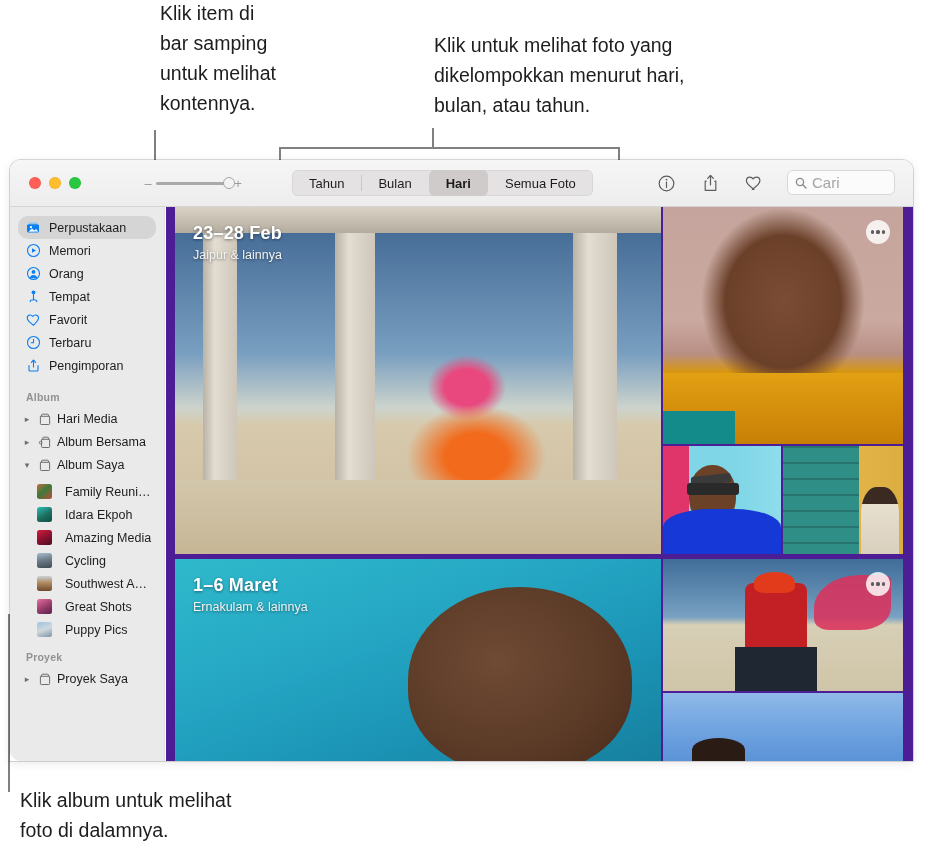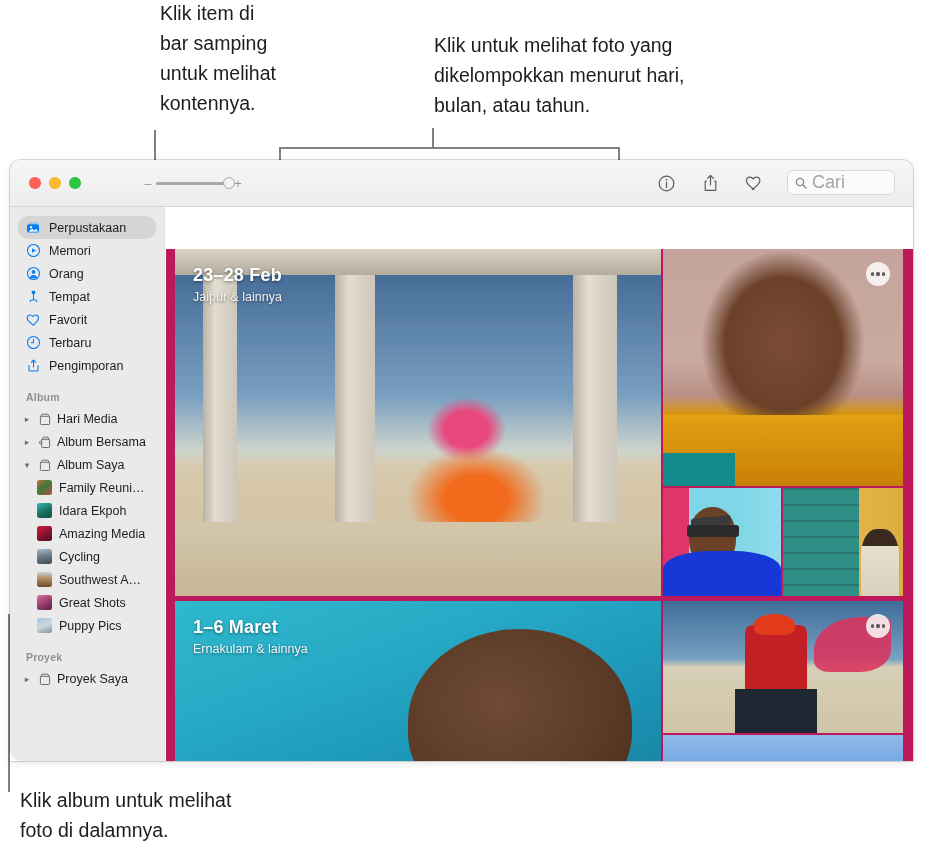--- a/index.html
+++ b/index.html
@@ -70,21 +70,21 @@
   #tool-icons{position:absolute;left:641px;top:8px;display:flex;gap:14px;align-items:center;}
   .ticon{width:30px;height:30px;display:flex;align-items:center;justify-content:center;}
   .ticon svg{display:block;}
 
   
   #search-box{
     position:absolute;right:18px;top:10px;width:108px;height:25px;
     background:#fbfbfb;border:1px solid #d8d7d8;border-radius:6px;
     display:flex;align-items:center;padding:0 7px;box-sizing:border-box;gap:5px;
   }
-  #search-box .ph{font-size:18px;color:#a6a5a6;}
+  #search-box .ph{font-size:15px;color:#a6a5a6;}
 
   
   #sidebar{
     position:absolute;left:0;top:47px;width:155px;height:554px;
     background:#eaeaea;border-bottom-left-radius:11px;
     box-sizing:border-box;padding-top:9px;
     border-right:1px solid #e0e0e0;
   }
   .sb-header{
     font-size:10.5px;color:#919191;font-weight:600;letter-spacing:.2px;
@@ -93,28 +93,27 @@
   .sb-item{
     display:flex;align-items:center;height:23px;margin:0 8px;padding-left:8px;
     border-radius:5px;gap:8px;box-sizing:border-box;
   }
   .sb-item.selected{background:#d6d5d6;border-radius:10px;}
   .sb-label{font-size:12.5px;color:#1d1d1f;white-space:nowrap;}
   .sb-icon{width:15px;height:15px;display:flex;align-items:center;justify-content:center;flex:0 0 15px;}
   .sb-icon svg{display:block;}
   .sb-disclose{width:10px;flex:0 0 10px;display:flex;align-items:center;justify-content:center;color:#6e6e6e;font-size:9px;}
   .sb-item.group{padding-left:4px;gap:5px;}
-  .sb-item.album{padding-left:19px;gap:7px;}
+  .sb-item.album{padding-left:19px;gap:13px;align-items:flex-end;}
   .thumb{width:15px;height:15px;border-radius:2.5px;flex:0 0 15px;overflow:hidden;}
 
   
   #content{
-    position:absolute;left:156px;top:47px;width:747px;height:554px;background:#be185d;
+    position:absolute;left:156px;top:47px;width:747px;height:554px;background:#4c1d95;
     overflow:hidden;
-    margin-top:42px;
   }
   .grid-wrap{position:absolute;left:9px;top:0;width:738px;}
   .photo{position:absolute;overflow:hidden;}
   .hero-title{
     position:absolute;left:18px;top:16px;color:#fff;font-size:18px;font-weight:700;
     text-shadow:0 1px 3px rgba(0,0,0,.45);letter-spacing:.2px;
   }
   .hero-sub{
     position:absolute;left:18px;top:41px;color:#f2f2f2;font-size:12.5px;
     text-shadow:0 1px 3px rgba(0,0,0,.45);
@@ -205,20 +204,26 @@
     </div>
 
     <div id="zoom-slider">
       <span class="zs-minus">–</span>
       <span class="zs-track">
         <span class="zs-knob"></span>
       </span>
       <span class="zs-plus">+</span>
     </div>
 
+    <div id="segmented">
+      <div class="seg">Tahun</div>
+      <div class="seg">Bulan</div>
+      <div class="seg active">Hari</div>
+      <div class="seg">Semua Foto</div>
+    </div>
 
     <div id="tool-icons">
       <span class="ticon">
         <svg width="17" height="17" viewBox="0 0 17 17" fill="none" stroke="#5e5d5e" stroke-width="1.2">
           <circle cx="8.5" cy="8.5" r="7.3"></circle>
           <circle cx="8.5" cy="4.7" r="0.85" fill="#5e5d5e" stroke="none"></circle>
           <path d="M8.5 7.2v5.4" stroke-linecap="round"></path>
         </svg>
       </span>
       <span class="ticon">

